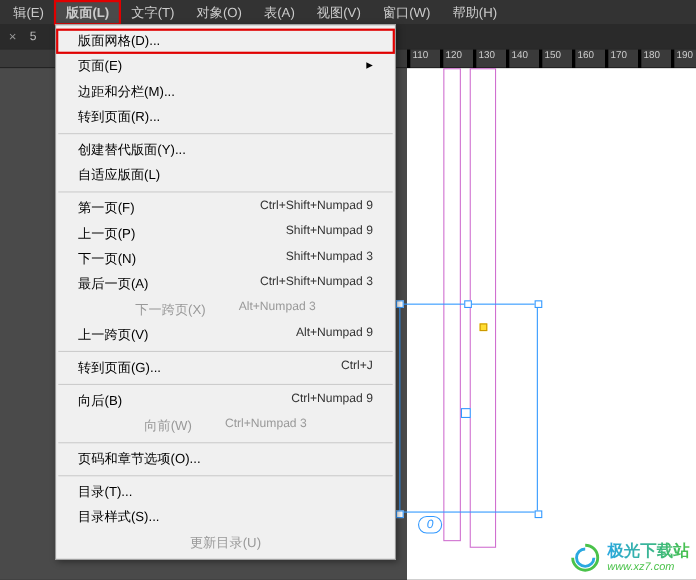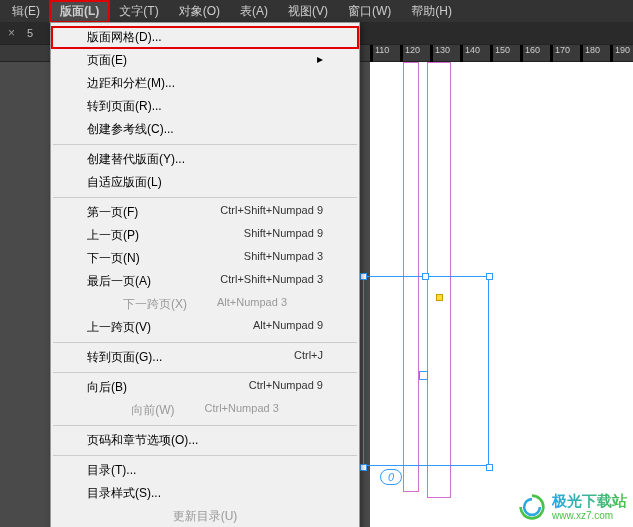--- a/index.html
+++ b/index.html
@@ -20,32 +20,32 @@
 .page { position: absolute; left: 370px; top: 0; width: 300px; height: 500px; background: #ffffff; }
 .margin-box { position: absolute; left: 403px; top: 0; width: 16px; height: 430px; border: 1px solid #d070d0; }
 .margin-box2 { position: absolute; left: 427px; top: 0; width: 24px; height: 436px; border: 1px solid #d070d0; }
 .blue-frame { position: absolute; left: 363px; top: 214px; width: 126px; height: 190px; border: 1px solid #3399ff; }
 .handle { position: absolute; width: 7px; height: 7px; background: #fff; border: 1px solid #3399ff; }
 .handle.yellow { background: #ffdd33; border-color: #cc9900; }
 .zero-badge { position: absolute; left: 380px; top: 407px; width: 22px; height: 16px; border: 1px solid #3399ff; border-radius: 8px; color: #3399ff; font-size: 11px; font-style: italic; display: flex; align-items: center; justify-content: center; background: #fff; }
 .anchor { position: absolute; width: 9px; height: 9px; border: 1px solid #3399ff; background: #fff; }
 
 .dropdown { position: absolute; left: 50px; top: 22px; width: 310px; background: #f0f0f0; border: 1px solid #999; box-shadow: 2px 2px 6px rgba(0,0,0,0.4); padding: 3px 0; }
-.dd-item { font-size: 12px; color: #000; padding: 3px 36px; display: flex; justify-content: space-between; cursor: pointer; white-space: nowrap; }
+.dd-item { font-size: 12px; color: #000; padding: 3px 20px; display: flex; justify-content: space-between; cursor: pointer; white-space: nowrap; }
 .dd-item.highlighted { outline: 2px solid #e00000; outline-offset: -2px; }
 .dd-item.disabled { color: #999; justify-content: center; }
 .dd-sep { height: 1px; background: #ccc; margin: 3px 2px; }
 .dd-shortcut { color: #333; font-size: 11px; margin-left: 30px; }
 .dd-item.disabled .dd-shortcut { color: #999; }
 
 .logo { position: absolute; right: 6px; bottom: 6px; display: flex; align-items: center; gap: 6px; }
 .logo-swirl { width: 28px; height: 28px; }
 .logo-text { display: flex; flex-direction: column; line-height: 1.1; }
 .logo-cn { font-size: 15px; font-weight: bold; background: linear-gradient(90deg,#2aa8e0,#4ac24a); -webkit-background-clip: text; color: transparent; font-family: Liberation Serif, serif; }
-.logo-url { font-size: 10px; color: #4ac24a; }
+.logo-url { font-size: 10px; color: #4ac24a; font-style: italic; }
 </style>
 </head>
 <body>
 
 <div class="menubar">
   <div class="menu-item">辑(E)</div>
   <div class="menu-item active">版面(L)</div>
   <div class="menu-item">文字(T)</div>
   <div class="menu-item">对象(O)</div>
   <div class="menu-item">表(A)</div>
@@ -92,23 +92,20 @@
     </div>
   <div class="dd-item">
       <span>页面(E)</span>
       <span>▸</span>
     </div>
   <div class="dd-item">
       <span>边距和分栏(M)...</span>
     </div>
   <div class="dd-item">
       <span>转到页面(R)...</span>
-    </div>
-  <div class="dd-item">
-      <span>创建参考线(C)...</span>
     </div>
   <div class="dd-sep"></div>
   <div class="dd-item">
       <span>创建替代版面(Y)...</span>
     </div>
   <div class="dd-item">
       <span>自适应版面(L)</span>
     </div>
   <div class="dd-sep"></div>
   <div class="dd-item">

